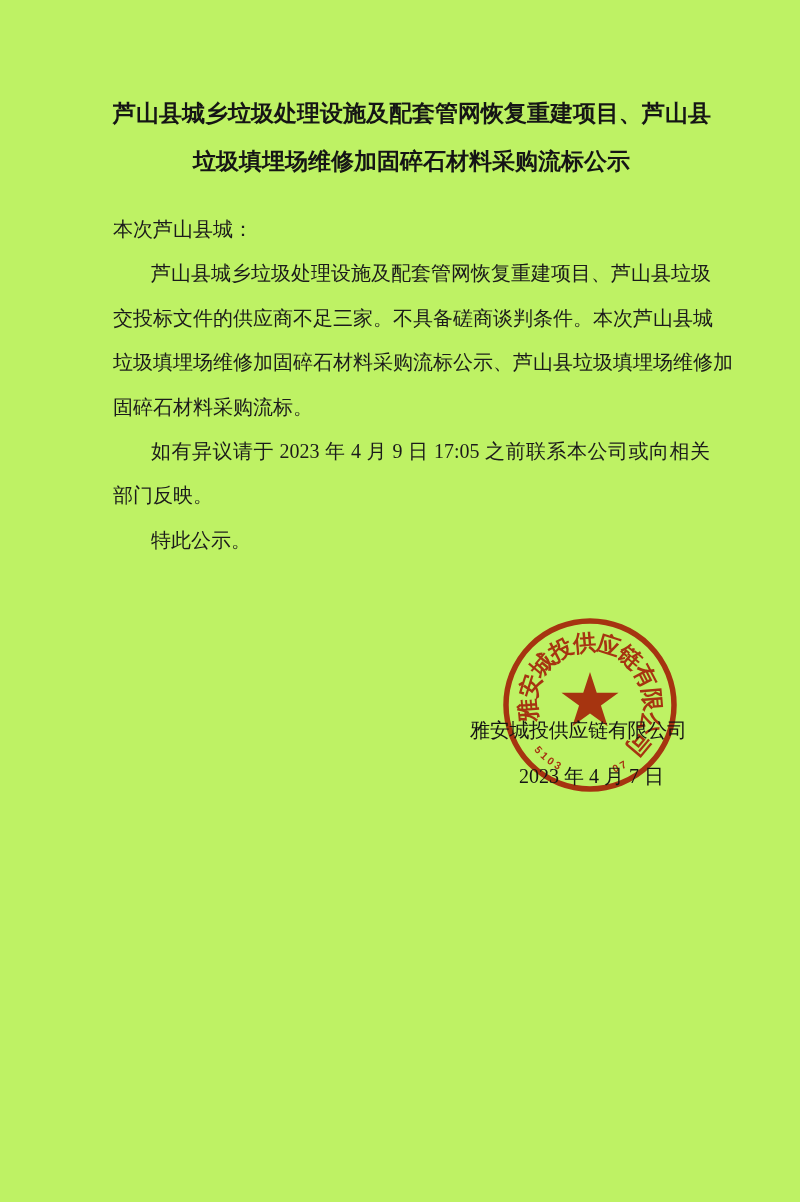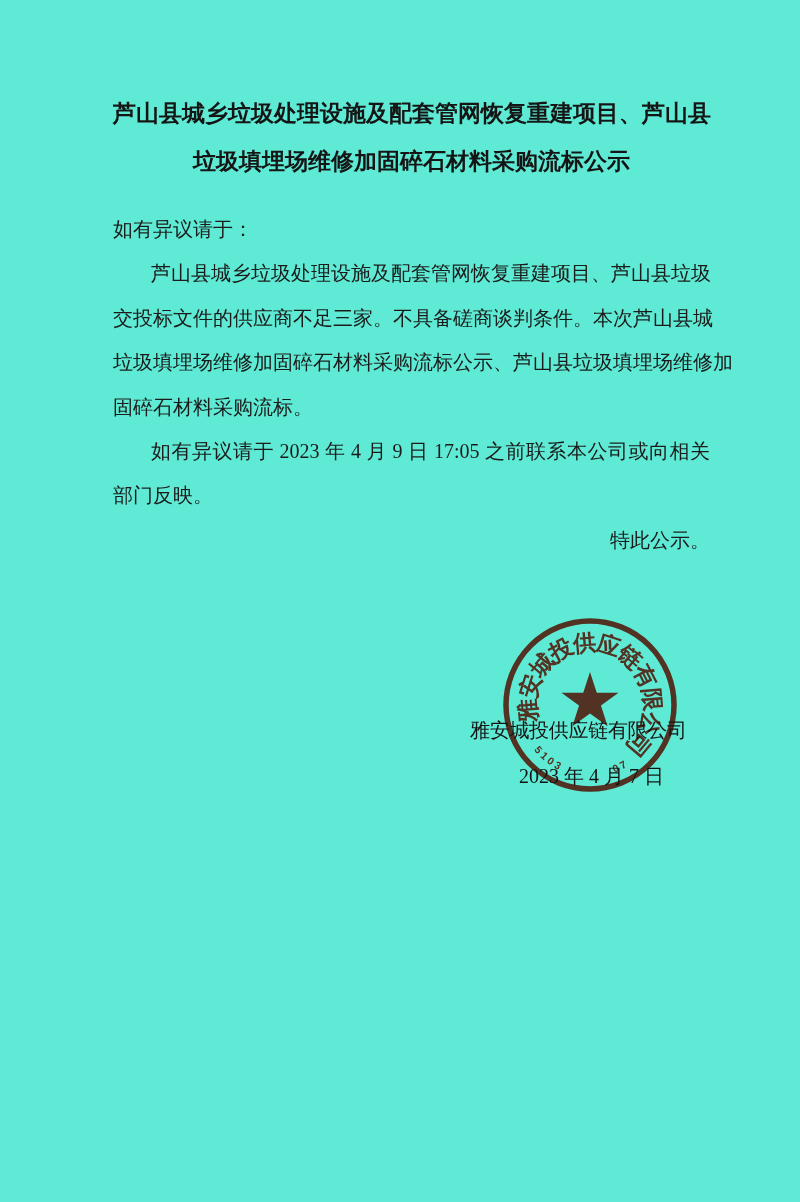--- a/index.html
+++ b/index.html
@@ -1,20 +1,20 @@
 <!DOCTYPE html>
 <html><head>
 <meta charset="utf-8">
 <style>
   html, body { margin: 0; padding: 0; background: #ffffff; }
   .page {
     position: relative;
     width: 800px;
     height: 1202px;
-    background: #5eead4;
+    background: #bef264;
     overflow: hidden;
     font-family: "Liberation Serif", serif;
     color: #1a1a1a;
   }
   .content-col {
     position: absolute;
     left: 113px;
     top: 0;
     width: 597px;
   }
@@ -35,21 +35,21 @@
   .line {
     height: 44.4px;
     line-height: 44.4px;
     white-space: nowrap;
   }
   .fill {
     text-align: justify;
     text-align-last: justify;
     text-justify: inter-character;
   }
-  .indent { text-indent: 38px; text-align: right; }
+  .indent { text-indent: 38px; }
   .seal-svg {
     position: absolute;
     left: 475px;
     top: 590px;
     width: 230px;
     height: 230px;
     mix-blend-mode: multiply;
     opacity: 0.93;
   }
   .seal-ring { fill: none; stroke: currentColor; stroke-width: 5.5px; }
@@ -89,21 +89,21 @@
 
 <div class="page">
 
   <div class="content-col">
     <div class="title">
       <div>芦山县城乡垃圾处理设施及配套管网恢复重建项目、芦山县</div>
       <div>垃圾填埋场维修加固碎石材料采购流标公示</div>
     </div>
 
     <div class="bodytext">
-      <div class="line">如有异议请于：</div>
+      <div class="line">本次芦山县城：</div>
       <div class="line fill indent">芦山县城乡垃圾处理设施及配套管网恢复重建项目、芦山县垃圾</div>
       <div class="line fill">交投标文件的供应商不足三家。不具备磋商谈判条件。本次芦山县城</div>
       <div class="line fill">垃圾填埋场维修加固碎石材料采购流标公示、芦山县垃圾填埋场维修加</div>
       <div class="line">固碎石材料采购流标。</div>
       <div class="line fill indent">如有异议请于 2023 年 4 月 9 日 17:05 之前联系本公司或向相关</div>
       <div class="line">部门反映。</div>
       <div class="line indent">特此公示。</div>
     </div>
   </div>
 

